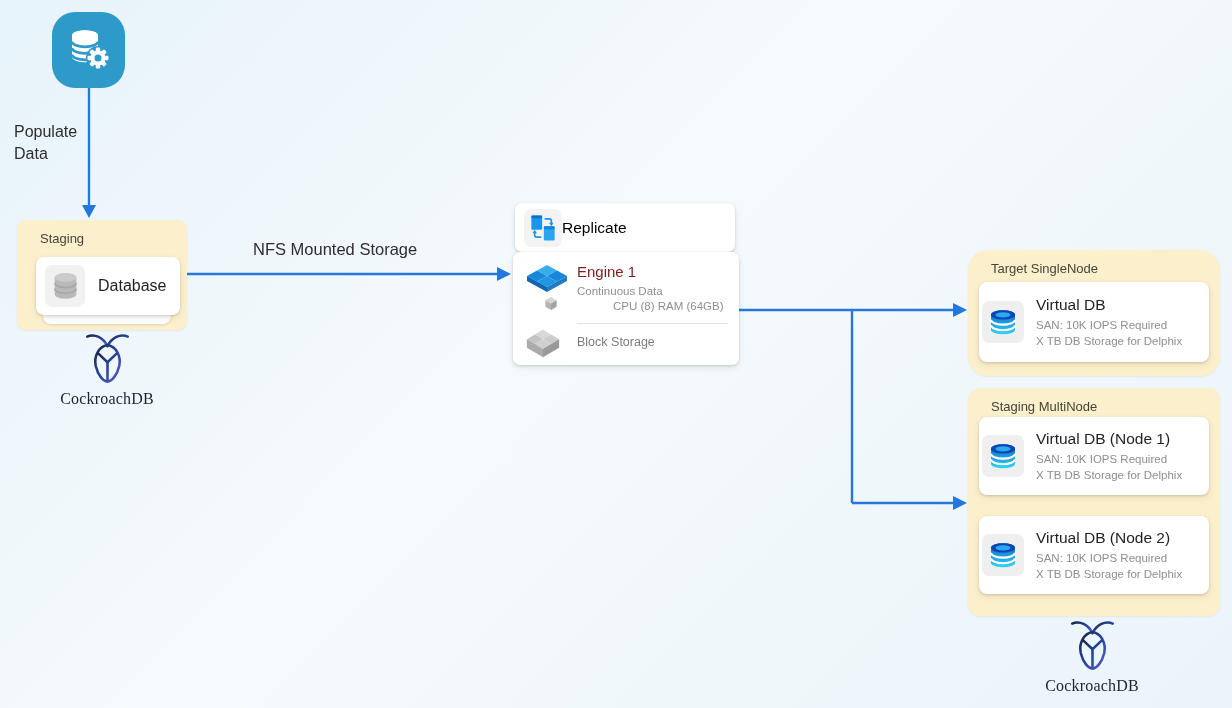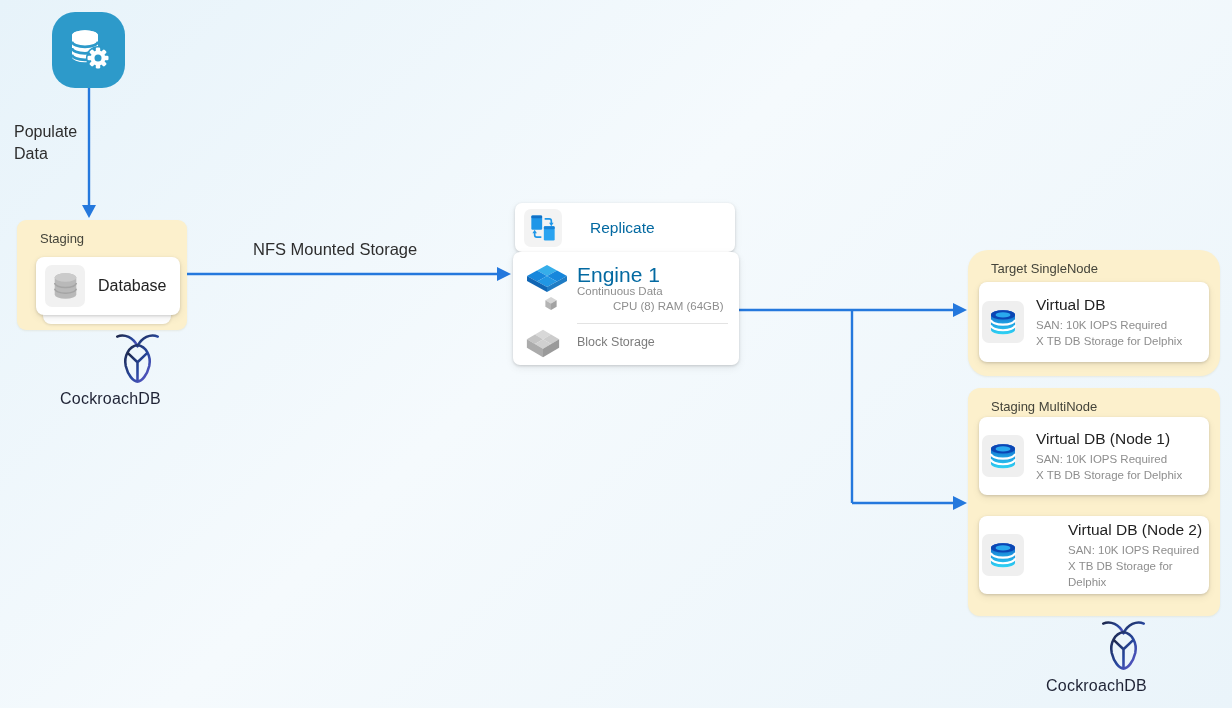--- a/index.html
+++ b/index.html
@@ -36,38 +36,38 @@
   .tile{background:#f1f1f1;border-radius:7px;display:flex;align-items:center;justify-content:center;flex:none;}
 
   .db-card{left:19px;top:37px;width:144px;height:58px;display:flex;align-items:center;padding-left:9px;box-sizing:border-box;}
   .db-card .tile{width:40px;height:42px;}
   .db-card-label{font-size:16px;color:#222;margin-left:13px;}
 
   
   .replicate-card{left:515px;top:203px;width:220px;height:49px;border-radius:7px;z-index:2;
     display:flex;align-items:center;padding-left:9px;box-sizing:border-box;}
   .replicate-card .tile{width:38px;height:38px;background:#f3f3f3;}
-  .replicate-label{font-size:15.5px;color:#0369a1;margin-left:28px;}
+  .replicate-label{font-size:15.5px;color:#000000;margin-left:0;}
 
   .engine-card{left:513px;top:252px;width:226px;height:113px;border-radius:7px;z-index:3;}
-  .engine-title{position:absolute;left:64px;top:11px;font-size:21px;color:#0369a1;}
+  .engine-title{position:absolute;left:64px;top:11px;font-size:15px;color:#7f1d1d;}
   .engine-sub1{position:absolute;left:64px;top:33px;font-size:11.5px;color:#8e8e8e;}
   .engine-sub2{position:absolute;left:64px;top:48px;font-size:11.5px;color:#8e8e8e;margin-left:36px;}
   .engine-divider{position:absolute;left:64px;right:11px;top:71px;height:1px;background:#e3e3e3;}
   .block-label{position:absolute;left:64px;top:83px;font-size:12.5px;color:#7c7c7c;}
 
   
   .vdb-card{display:flex;align-items:center;padding-left:3px;box-sizing:border-box;width:230px;height:80px;}
   .vdb-card .tile{width:42px;height:42px;background:#efefef;}
   .vdb-text{margin-left:12px;}
   .vdb-title{font-size:15.5px;color:#1f1f1f;margin-bottom:3px;}
   .vdb-sub{font-size:11.5px;color:#8e8e8e;line-height:16px;}
 
   
-  .croach{display:flex;flex-direction:column;align-items:flex-end;z-index:2;}
+  .croach{display:flex;flex-direction:column;align-items:center;z-index:2;font-family:Liberation Serif, serif;}
   .croach-1{left:53px;top:331px;width:108px;}
   .croach-2{left:1037px;top:618px;width:110px;}
   .croach-text{font-size:16px;color:#1f2335;margin-top:3px;letter-spacing:.2px;}
 
   .arrows{left:0;top:0;z-index:1;}
 </style>
 </head>
 <body>
 
 <div class="canvas">
@@ -248,21 +248,21 @@
           <ellipse cx="20" cy="9.5" rx="9.3" ry="3.3" fill="#2aa9ee"></ellipse>
         </svg>
       </div>
       <div class="vdb-text">
         <div class="vdb-title">Virtual DB (Node 1)</div>
         <div class="vdb-sub">SAN: 10K IOPS Required</div>
         <div class="vdb-sub">X TB DB Storage for Delphix</div>
       </div>
     </div>
 
-    <div class="card vdb-card" style="left:11px;top:128px;height:78px;gap:32px;">
+    <div class="card vdb-card" style="left:11px;top:128px;height:78px;">
       <div class="tile">
         <svg width="32" height="31" viewBox="0 0 40 38">
           <defs>
             <linearGradient id="vg3" x1="0" y1="0" x2="0" y2="1">
               <stop offset="0" stop-color="#0d52c4"></stop>
                 <stop offset="0.5" stop-color="#1e9be0"></stop>
                 <stop offset="1" stop-color="#2fd4f5"></stop>
             </linearGradient>
           </defs>
           <path d="M5,9.5 a15,5.8 0 0 1 30,0 V28 a15,5.8 0 0 1 -30,0 Z" fill="url(#vg3)"></path>

